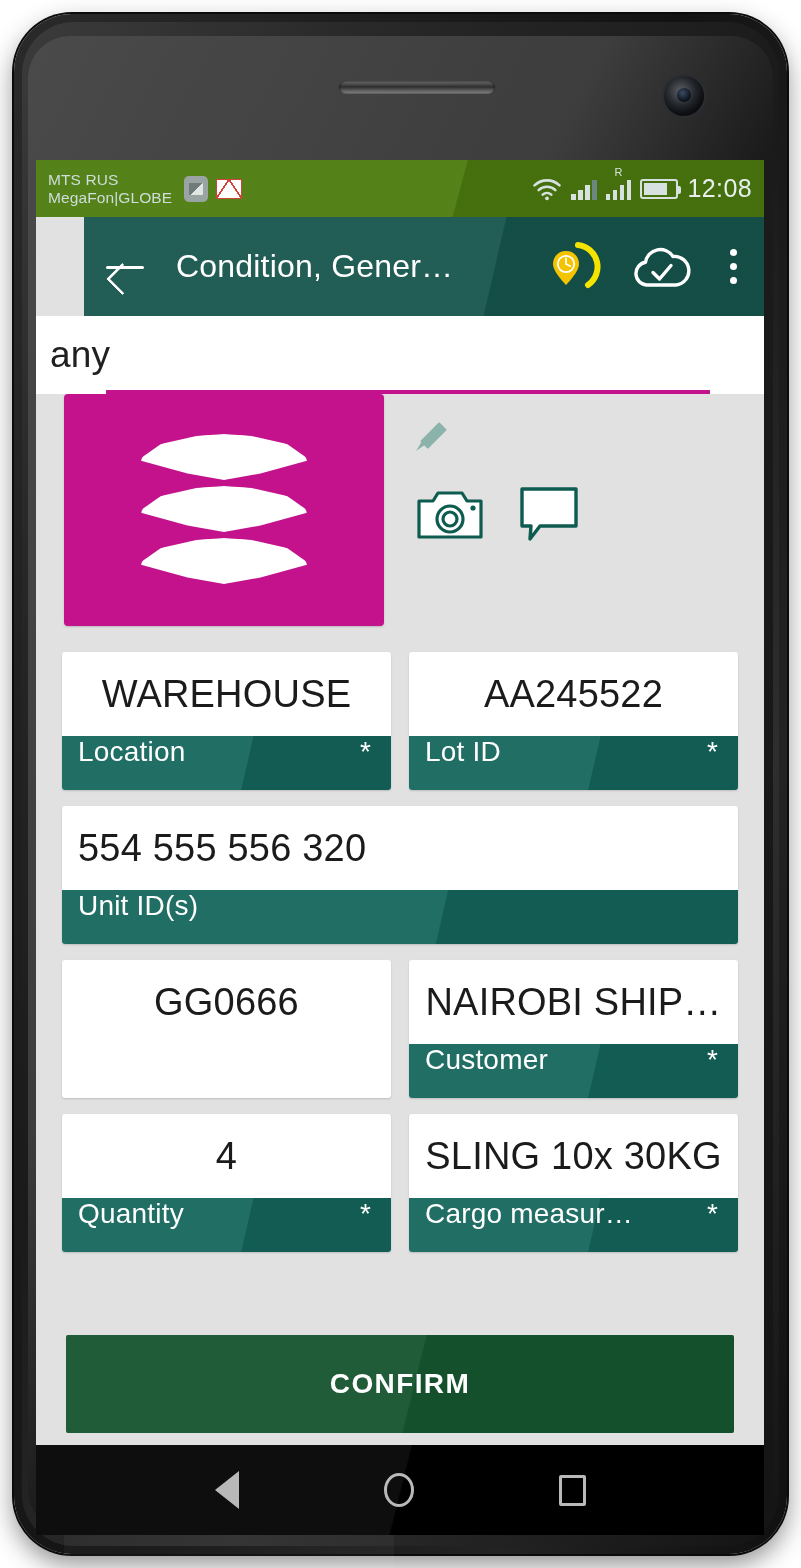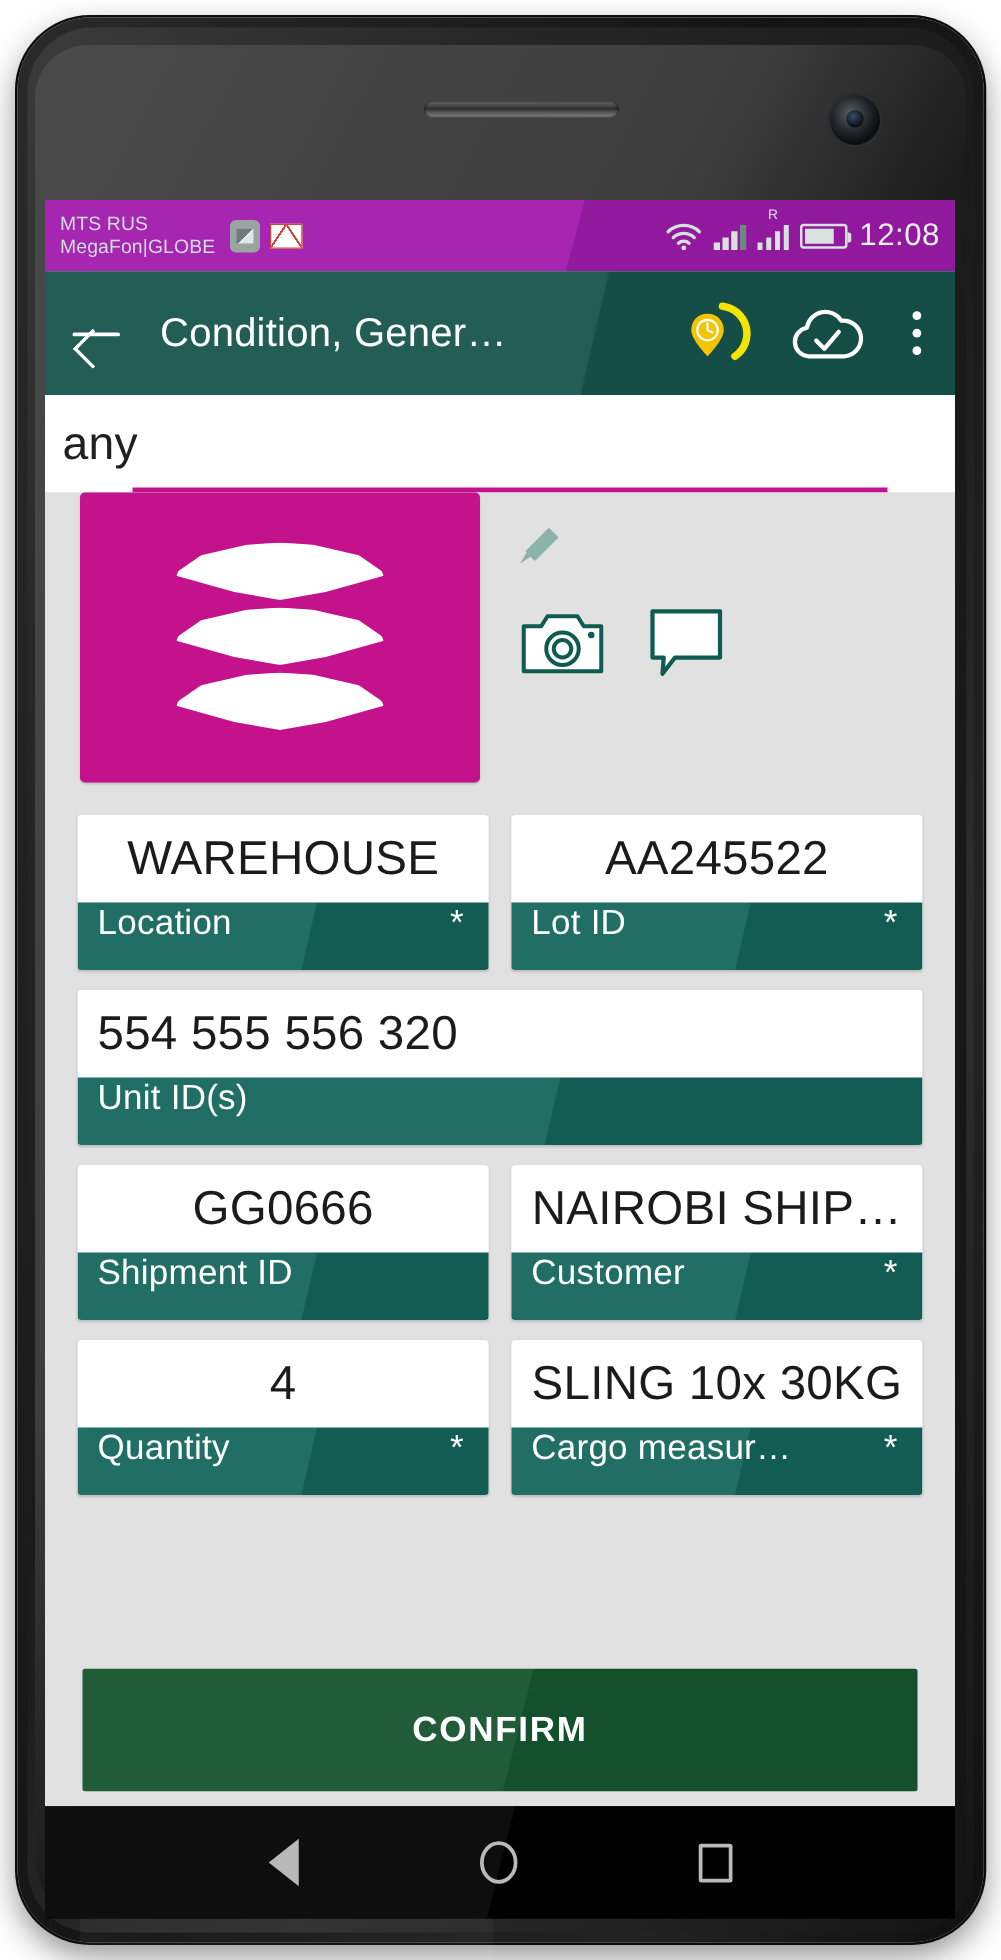--- a/index.html
+++ b/index.html
@@ -82,21 +82,21 @@
     width: 728px;
     height: 1285px;
     background: #E1E1E1;
     overflow: hidden;
   }
 
   
   #status-bar {
     position: relative;
     height: 57px;
-    background: #a21caf;
+    background: #4d7c0f;
     display: flex;
     align-items: center;
     padding: 0 12px 0 12px;
     box-sizing: border-box;
     overflow: hidden;
   }
   #status-bar::after {
     content:"";
     position:absolute;
     left:0; top:0; right:0; bottom:0;
@@ -182,20 +182,21 @@
   
   #app-bar {
     position: relative;
     height: 99px;
     background: #16554c;
     display: flex;
     align-items: center;
     padding: 0 16px 0 18px;
     box-sizing: border-box;
     overflow: hidden;
+    margin-left: 48px;
   }
   #app-bar::after{
     content:"";
     position:absolute; left:0; top:0; right:0; bottom:0;
     background: linear-gradient(103deg, rgba(255,255,255,.05) 0%, rgba(255,255,255,.05) 60%, rgba(0,0,0,.09) 60.2%, rgba(0,0,0,.09) 100%);
     pointer-events:none;
   }
   .bar-content{ position:relative; z-index:2; display:flex; align-items:center; width:100%; }
   .back-arrow {
     width: 46px; height: 40px;
@@ -324,21 +325,21 @@
   .field-row { display: flex; gap: 18px; margin-bottom: 16px; }
   .field-card {
     background: #ffffff;
     border-radius: 3px;
     overflow: hidden;
     box-shadow: 0 1px 2px rgba(0,0,0,.16);
     flex: 1 1 0;
     min-width: 0;
   }
   .field-value {
-    height: 70px;
+    height: 84px;
     display: flex;
     align-items: center;
     justify-content: center;
     font-size: 38px;
     color: #1b1b1b;
     white-space: nowrap;
     overflow: hidden;
     padding: 0 8px;
     box-sizing: border-box;
     letter-spacing: .2px;
@@ -606,24 +607,20 @@
           <div class="field-label">
             <span class="lbl">Unit ID(s)</span>
             <span class="req"></span>
           </div>
         </div>
       </div>
 
       <div class="field-row">
         <div class="field-card">
           <div class="field-value">GG0666</div>
-          <div class="field-label">
-            <span class="lbl">Shipment ID</span>
-            <span class="req"></span>
-          </div>
         </div>
         <div class="field-card">
           <div class="field-value">NAIROBI SHIP…</div>
           <div class="field-label">
             <span class="lbl">Customer</span>
             <span class="req">*</span>
           </div>
         </div>
       </div>
 

